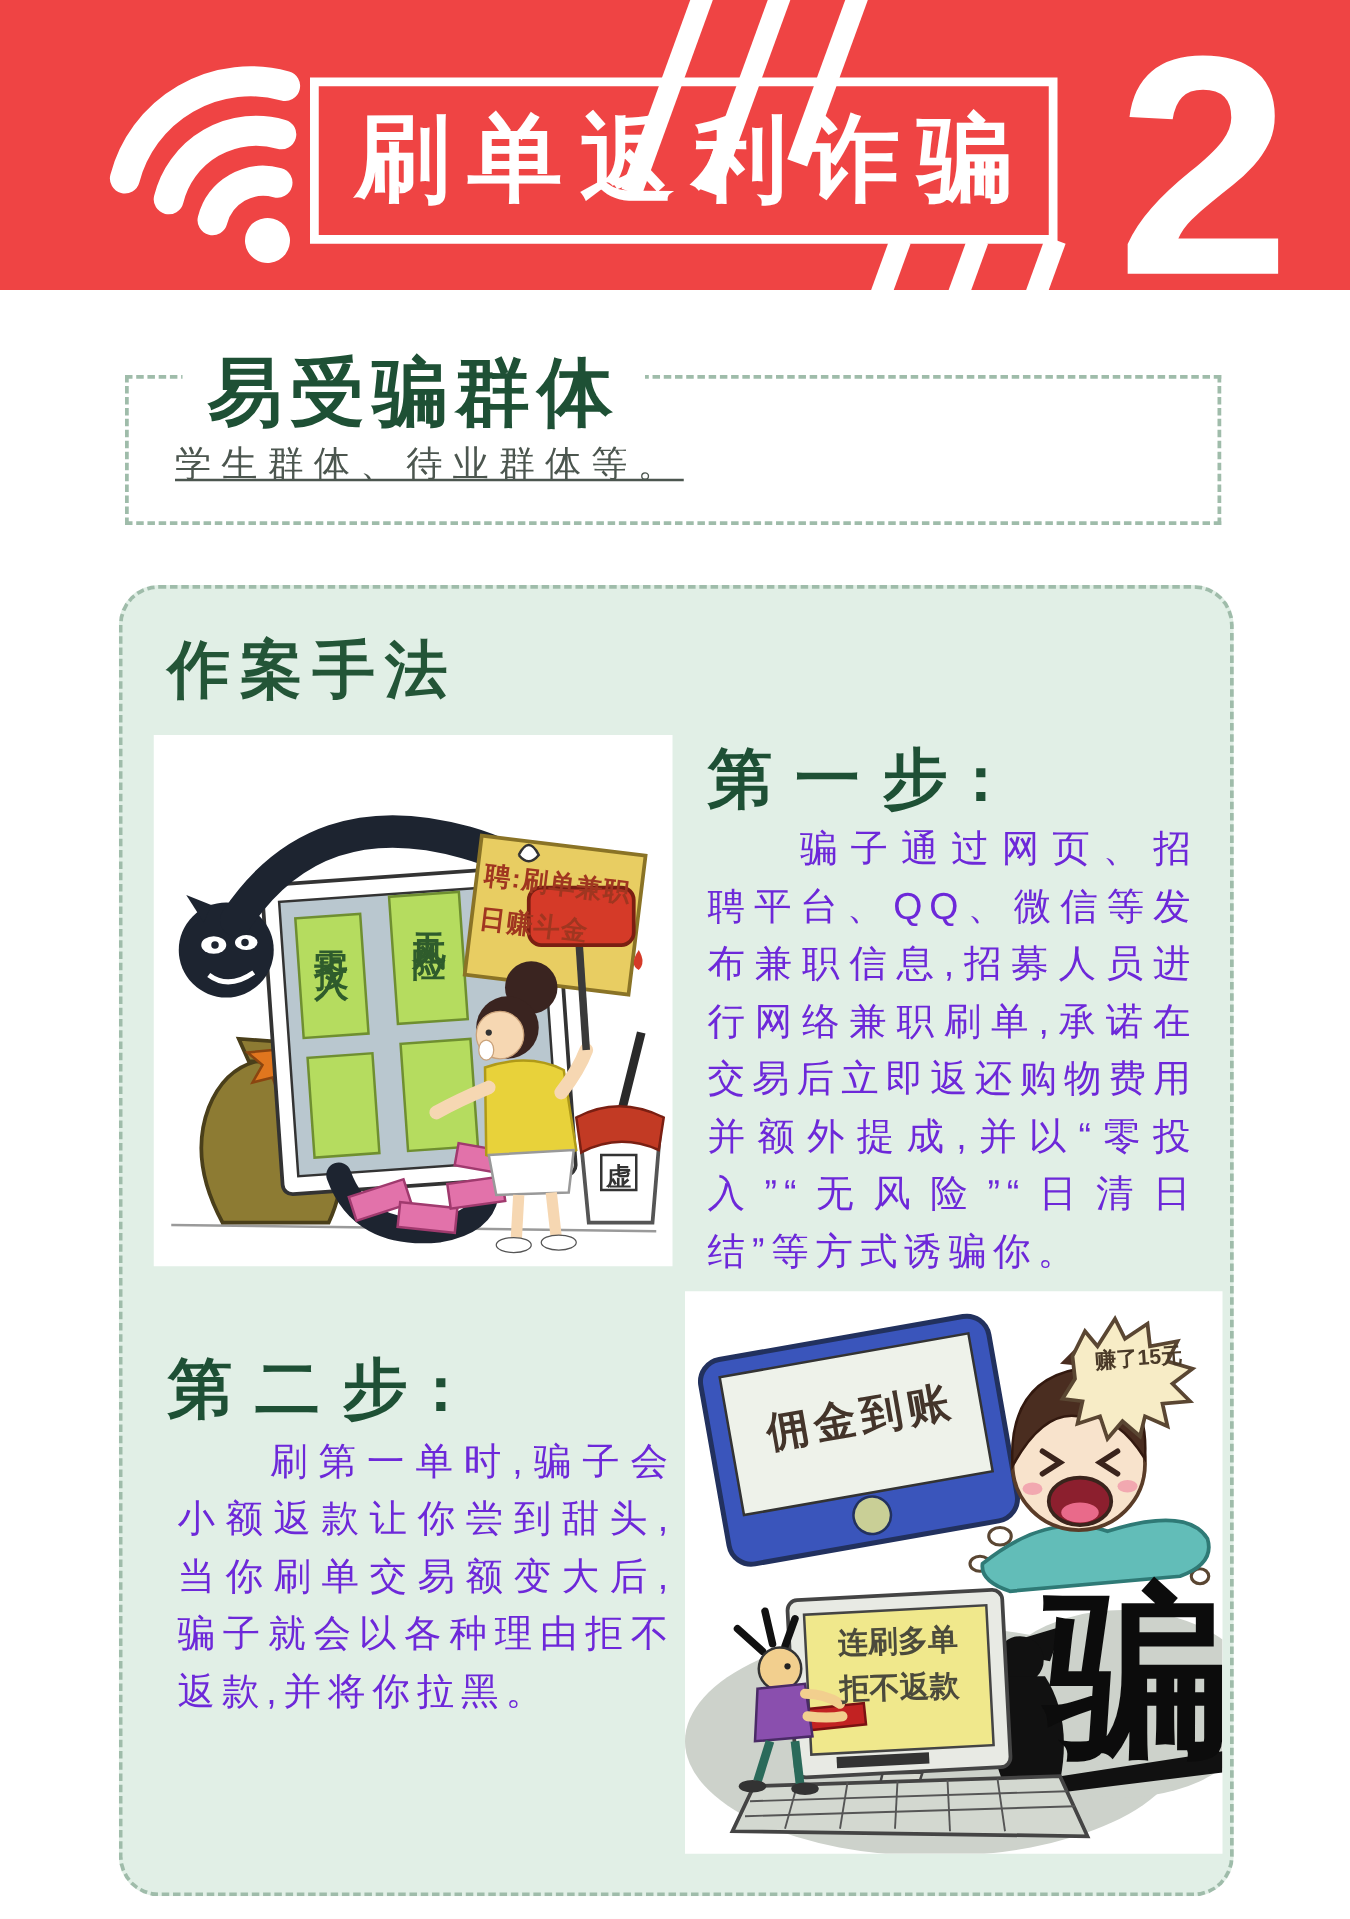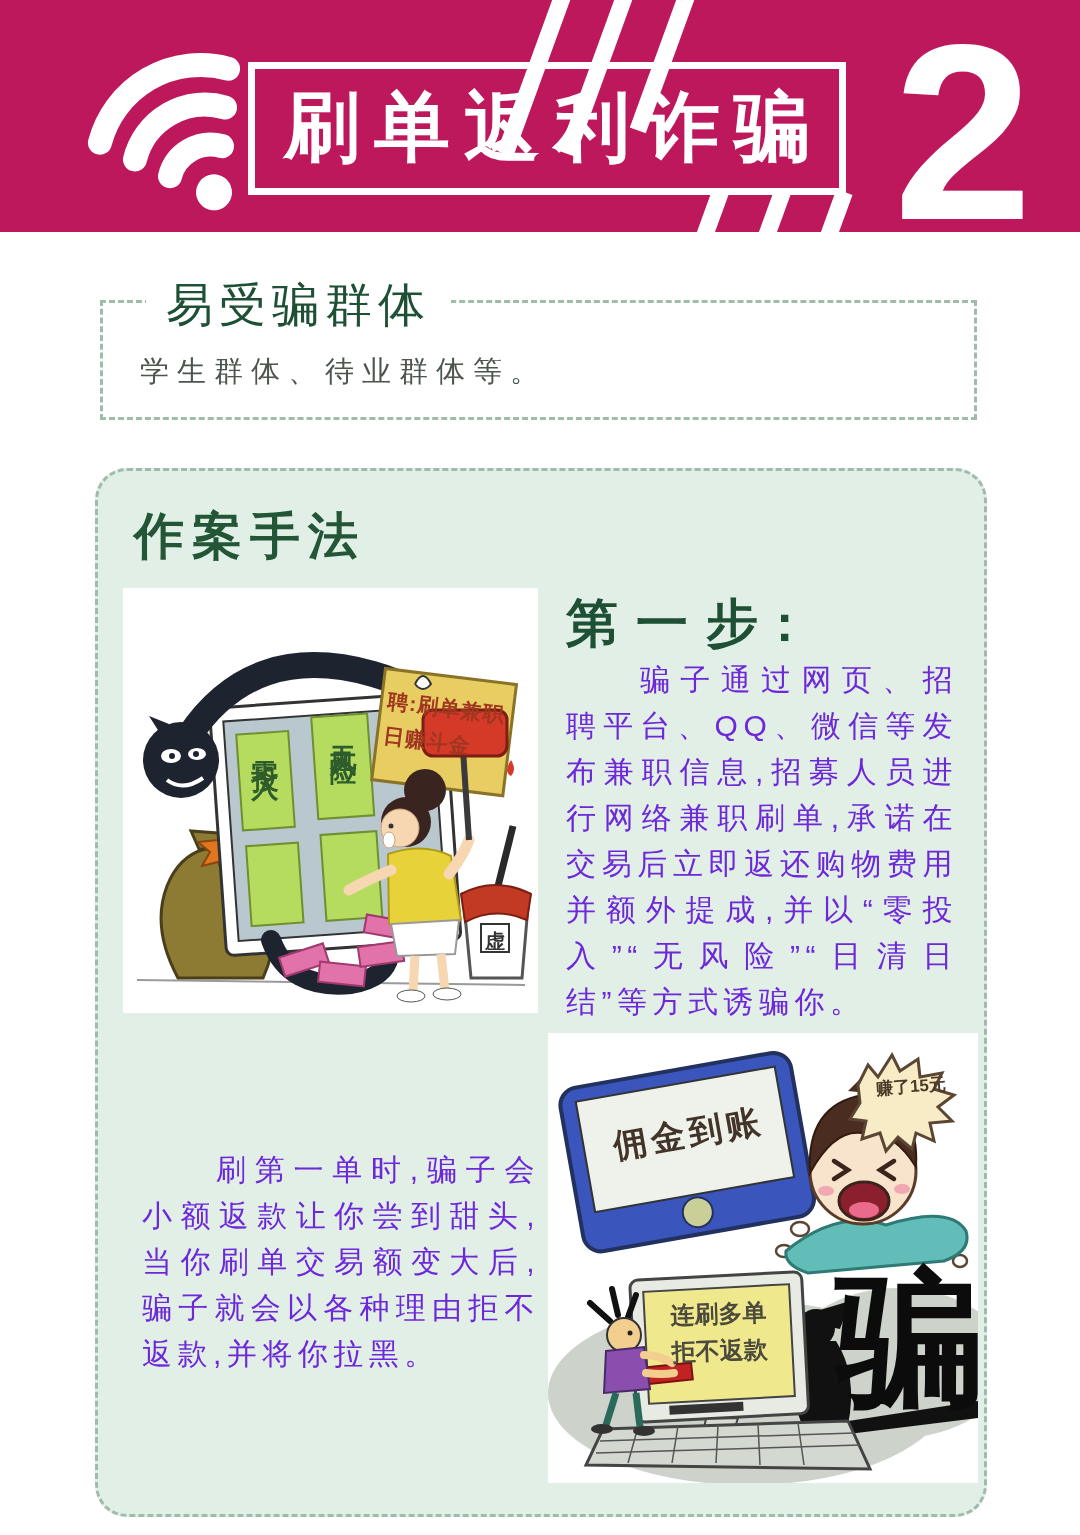--- a/index.html
+++ b/index.html
@@ -4,21 +4,21 @@
 <style>
   * { margin:0; padding:0; box-sizing:border-box; }
   html,body { background:#ffffff; }
   body {
     width:1080px; height:1535px; position:relative; overflow:hidden;
     font-family:"Liberation Sans","DejaVu Sans",sans-serif;
   }
   
   .header {
     position:absolute; left:0; top:0; width:1080px; height:232px;
-    background:#be185d; overflow:hidden;
+    background:#ef4444; overflow:hidden;
   }
   .stripe {
     position:absolute; width:17px; background:#ffffff;
     transform:rotate(20deg); transform-origin:top center;
   }
   .wifi {
     position:absolute; left:78px; top:30px; width:200px; height:200px;
     transform:rotate(-30deg);
   }
   .title-box {
@@ -34,26 +34,26 @@
     color:#ffffff; font-size:250px; font-weight:900; line-height:250px;
     text-align:center;
   }
   
   .victims-box {
     position:absolute; left:100px; top:300px; width:877px; height:120px;
     border:3px dashed #9fbcaa; background:#ffffff;
   }
   .victims-heading {
     position:absolute; left:146px; top:274px; background:#ffffff;
-    padding:0 20px; color:#1e5035; font-size:47px; font-weight:400;
+    padding:0 20px; color:#1e5035; font-size:60px; font-weight:700;
     letter-spacing:6px; white-space:nowrap;
   }
   .victims-body {
     position:absolute; left:140px; top:352px; color:#4c564f;
-    font-size:29px; letter-spacing:8px;
+    font-size:29px; letter-spacing:8px;text-decoration:underline;
   }
   
   .panel {
     position:absolute; left:95px; top:468px; width:892px; height:1049px;
     background:#e1efe6; border:3px dashed #9fbcaa; border-radius:32px;
   }
   .panel-heading {
     position:absolute; left:36px; top:32px; color:#235537;
     font-size:50px; font-weight:900; letter-spacing:8px;
   }
@@ -206,20 +206,21 @@
     <div class="lbl sign-text" style="left:262px; top:102px;">
       <div>聘:刷单兼职</div>
       <div>日赚斗金</div>
     </div>
     <div class="lbl bucket-lbl" style="left:362px; top:340px;">虚</div>
   </div>
 
   <div class="step-title step1-title">第一步:</div>
   <div class="step-body step1-body">骗子通过网页、招聘平台、QQ、微信等发布兼职信息,招募人员进行网络兼职刷单,承诺在交易后立即返还购物费用并额外提成,并以“零投入”“无风险”“日清日结”等方式诱骗你。</div>
 
+  <div class="step-title step2-title">第二步:</div>
   <div class="step-body step2-body">刷第一单时,骗子会小额返款让你尝到甜头,当你刷单交易额变大后,骗子就会以各种理由拒不返款,并将你拉黑。</div>
 
   <div class="illus illus2">
     <svg width="430" height="450" viewBox="0 0 430 450">
 
       <g transform="rotate(-10 140 118)">
         <rect x="22" y="36" width="234" height="166" rx="18" fill="#3a55bb" stroke="#22315e" stroke-width="4"></rect>
         <rect x="38" y="50" width="202" height="112" fill="#eef2ea" stroke="#333333" stroke-width="2"></rect>
         <circle cx="139" cy="180" r="15" fill="#c9cf96" stroke="#22315e" stroke-width="2"></circle>
       </g>

